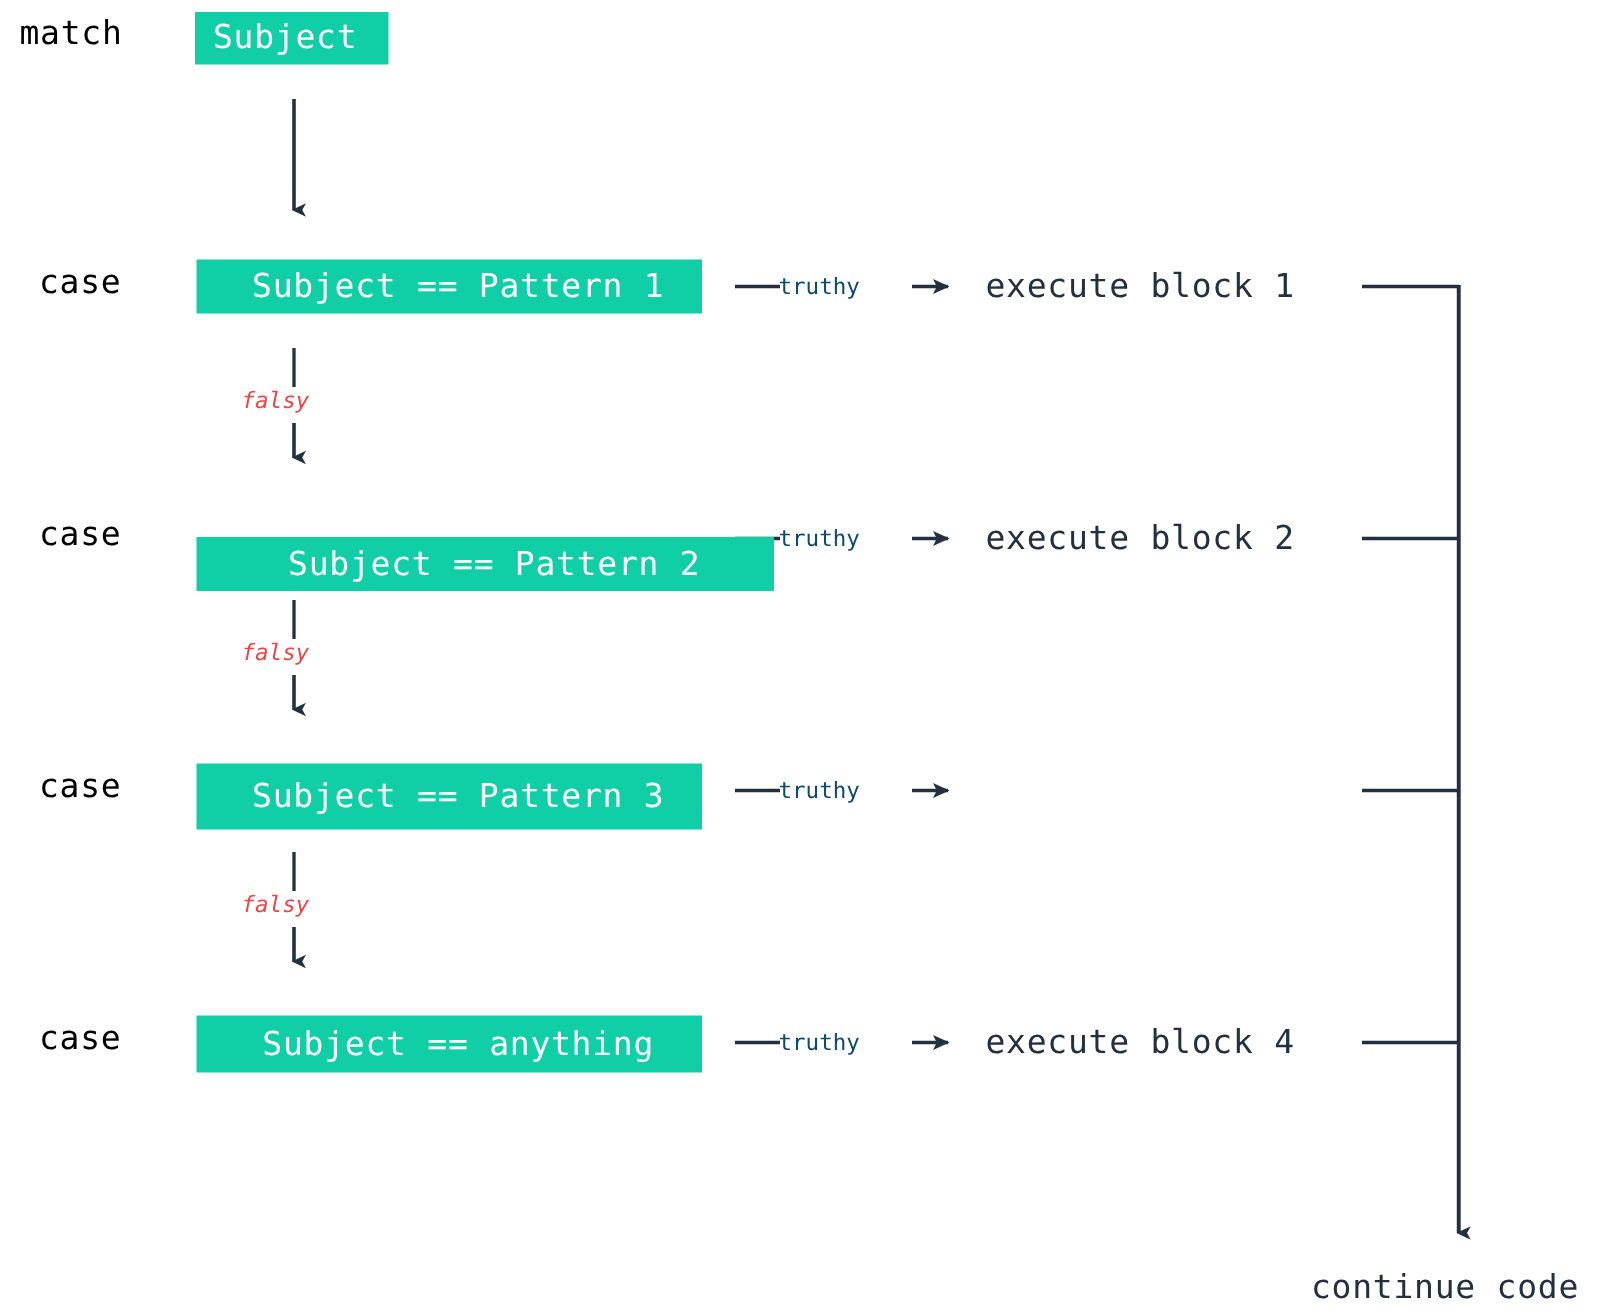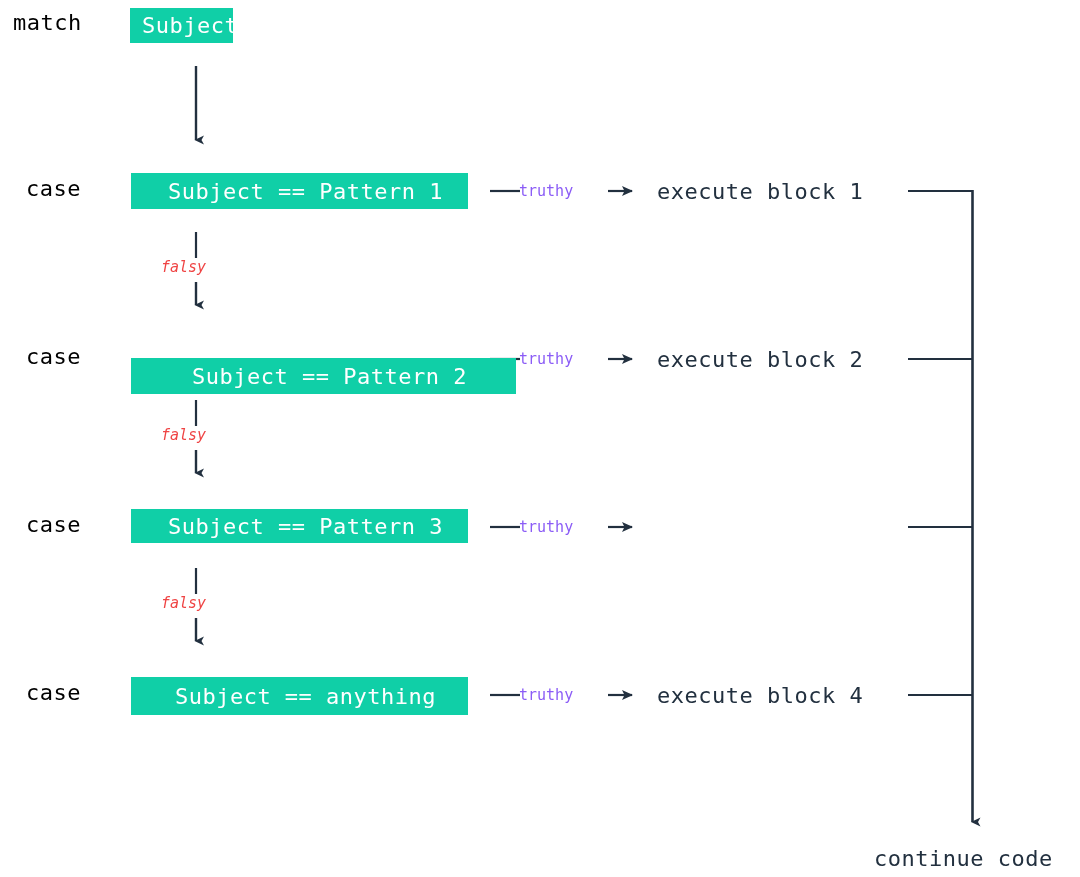--- a/index.html
+++ b/index.html
@@ -48,21 +48,21 @@
     padding-left: 12px;
   }
   .pill.subject-pill {
     justify-content: flex-start;
     padding-left: 12px;
   }
   .edge-label {
     position: absolute;
     font-family: "DejaVu Sans Mono", monospace;
     font-size: 15px;
-    color: #8b5cf6;
+    color: #0c4a6e;
     white-space: nowrap;
     letter-spacing: 0px;
   }
   .falsy-label {
     position: absolute;
     font-family: "DejaVu Sans Mono", monospace;
     font-size: 15px;
     color: #ef4444;
     white-space: nowrap;
     background: #ffffff;
@@ -126,36 +126,36 @@
     <line x1="908" y1="191" x2="973" y2="191" stroke="#22303f" stroke-width="2.2"></line>
     <line x1="908" y1="359" x2="973" y2="359" stroke="#22303f" stroke-width="2.2"></line>
     <line x1="908" y1="527" x2="973" y2="527" stroke="#22303f" stroke-width="2.2"></line>
     <line x1="908" y1="695" x2="973" y2="695" stroke="#22303f" stroke-width="2.2"></line>
 
     <line x1="972.5" y1="190" x2="972.5" y2="822" stroke="#22303f" stroke-width="2.6" marker-end="url(#arrowdown)"></line>
   </svg>
 
   <div class="kw" style="left:13px; top:10px;">match</div>
 
-  <div class="pill subject-pill" style="left:130px; top:8px; width:103px; height:35px;">Subject</div>
+  <div class="pill subject-pill" style="left:130px; top:8px; width:129px; height:35px;">Subject</div>
 
   <div class="kw" style="left:26px; top:176px;">case</div>
   <div class="pill" style="left:131px; top:173px; width:337px; height:36px;">Subject == Pattern 1</div>
   <div class="edge-label" style="left:519px; top:182px;">truthy</div>
   <div class="block-text" style="left:657px; top:179px;">execute block 1</div>
   <div class="falsy-label" style="left:161px; top:258px;">falsy</div>
 
   <div class="kw" style="left:26px; top:344px;">case</div>
   <div class="pill" style="left:131px; top:341px; width:385px; height:36px;margin-top:17px;">Subject == Pattern 2</div>
   <div class="edge-label" style="left:519px; top:350px;">truthy</div>
   <div class="block-text" style="left:657px; top:347px;">execute block 2</div>
   <div class="falsy-label" style="left:161px; top:426px;">falsy</div>
 
   <div class="kw" style="left:26px; top:512px;">case</div>
-  <div class="pill" style="left:131px; top:509px; width:337px; height:34px;">Subject == Pattern 3</div>
+  <div class="pill" style="left:131px; top:509px; width:337px; height:44px;">Subject == Pattern 3</div>
   <div class="edge-label" style="left:519px; top:518px;">truthy</div>
   <div class="falsy-label" style="left:161px; top:594px;">falsy</div>
 
   <div class="kw" style="left:26px; top:680px;">case</div>
   <div class="pill" style="left:131px; top:677px; width:337px; height:38px;">Subject == anything</div>
   <div class="edge-label" style="left:519px; top:686px;">truthy</div>
   <div class="block-text" style="left:657px; top:683px;">execute block 4</div>
 
   <div class="tail-text" style="left:874px; top:846px;">continue code</div>
 

